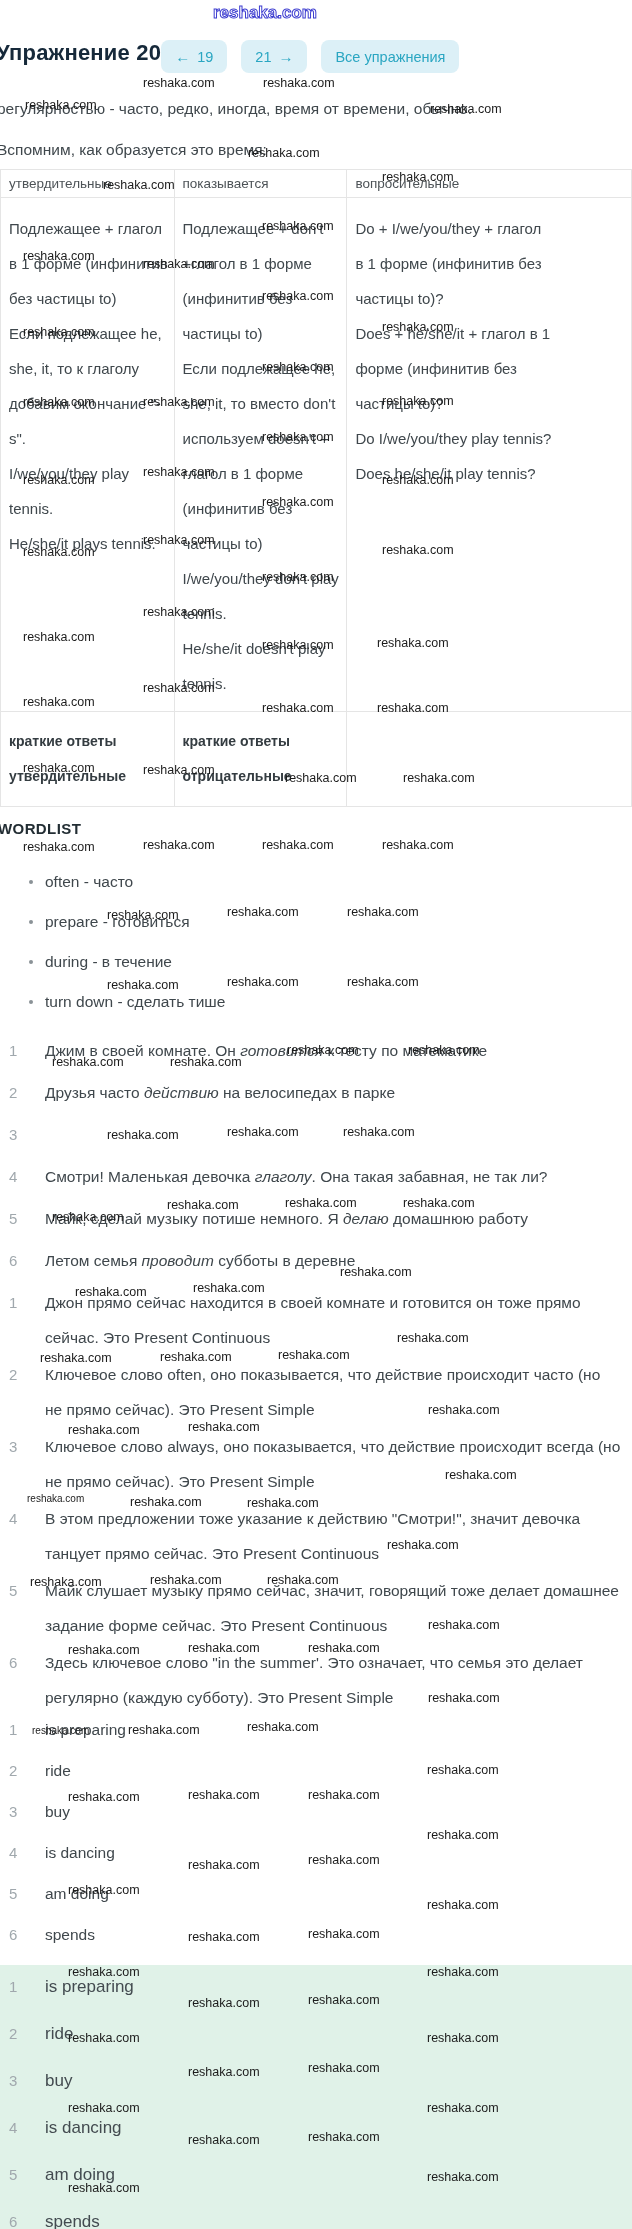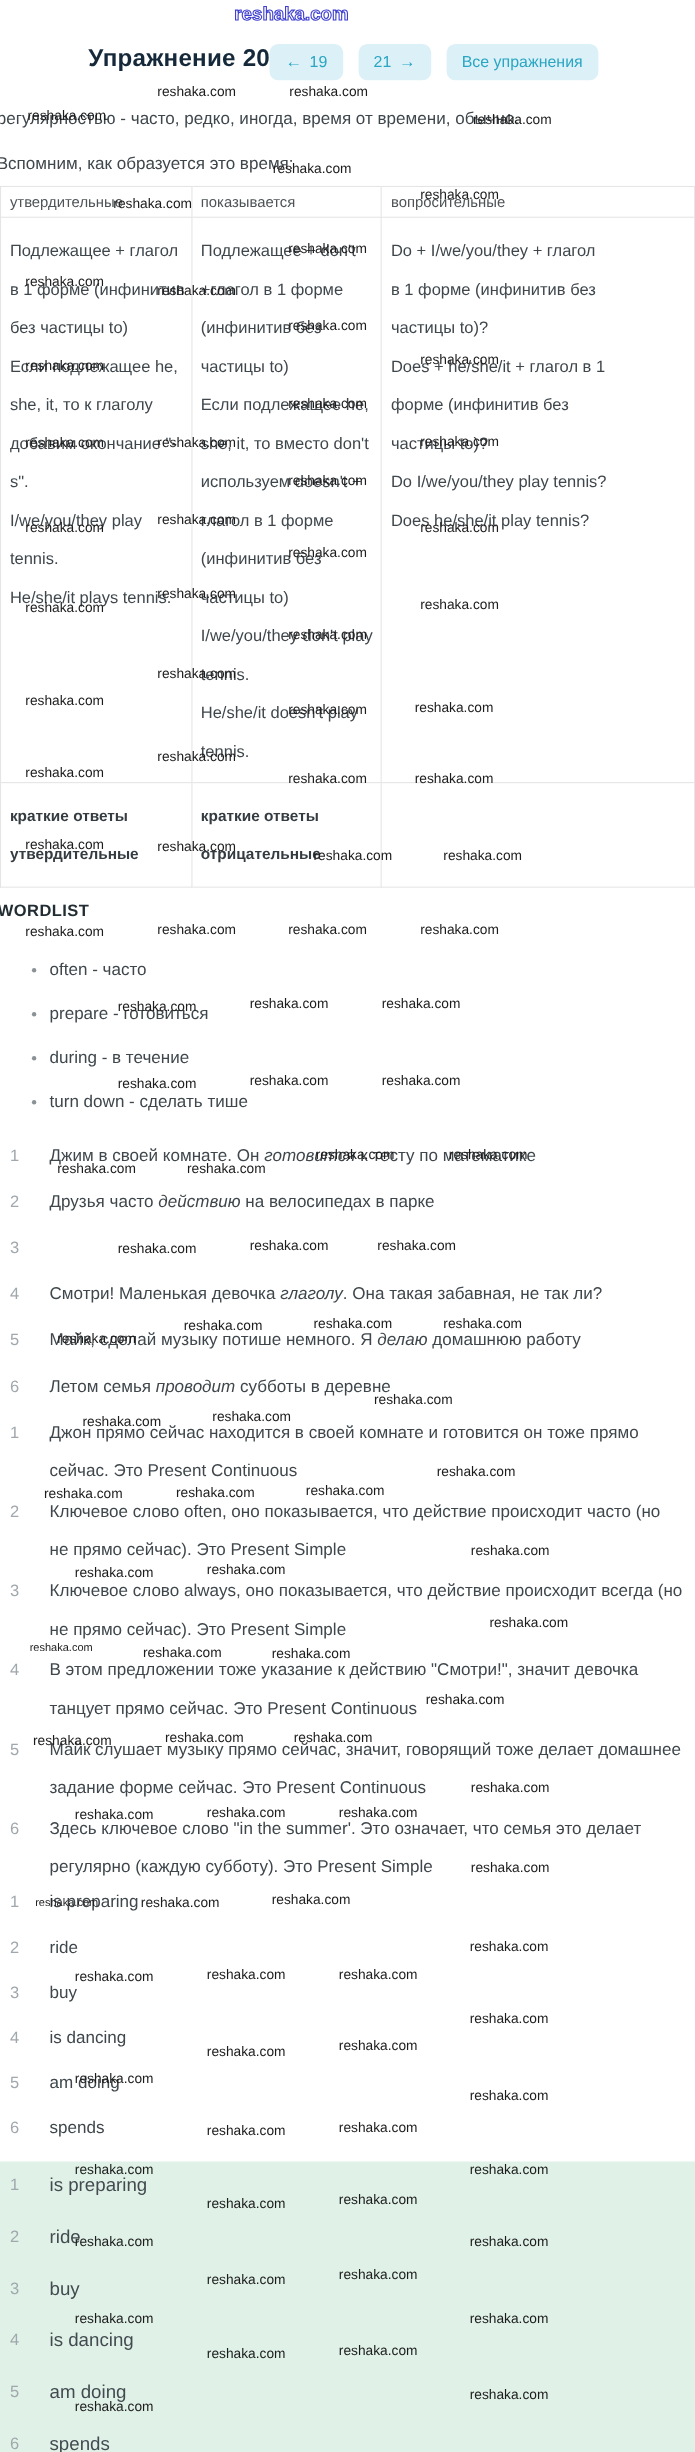--- a/index.html
+++ b/index.html
@@ -13,21 +13,21 @@
   .wm {
     position:absolute; font-size:12.5px; color:#1c1c1c; white-space:nowrap;
     pointer-events:none; z-index:5;
   }
   .wm.small { font-size:10px; }
   .wm-top {
     position:absolute; top:3px; left:213px; font-size:17px; font-weight:bold;
     color:transparent; -webkit-text-stroke:1px var(--wm-blue); z-index:5;
   }
   
-  .header { display:flex; align-items:flex-start; justify-content:center; margin-top:40px; padding-right:4px; }
+  .header { display:flex; align-items:flex-start; justify-content:flex-start; margin-top:40px; padding-right:4px; }
   .title { font-size:22px; font-weight:bold; color:#16293a; margin-left:-4px; letter-spacing:.2px; }
   .nav { display:flex; gap:14px; }
   .nav-btn {
     background:var(--btn-bg); color:var(--accent); border:none; border-radius:8px;
     font-family:inherit; font-size:14.5px; padding:8px 14px; cursor:pointer;
     display:flex; align-items:center; gap:7px; white-space:nowrap;
   }
   .nav-btn .arrow { font-size:15px; }
   
   .intro1 { margin-top:27px; margin-left:-3px; font-size:15.5px; color:#3f474c; }

